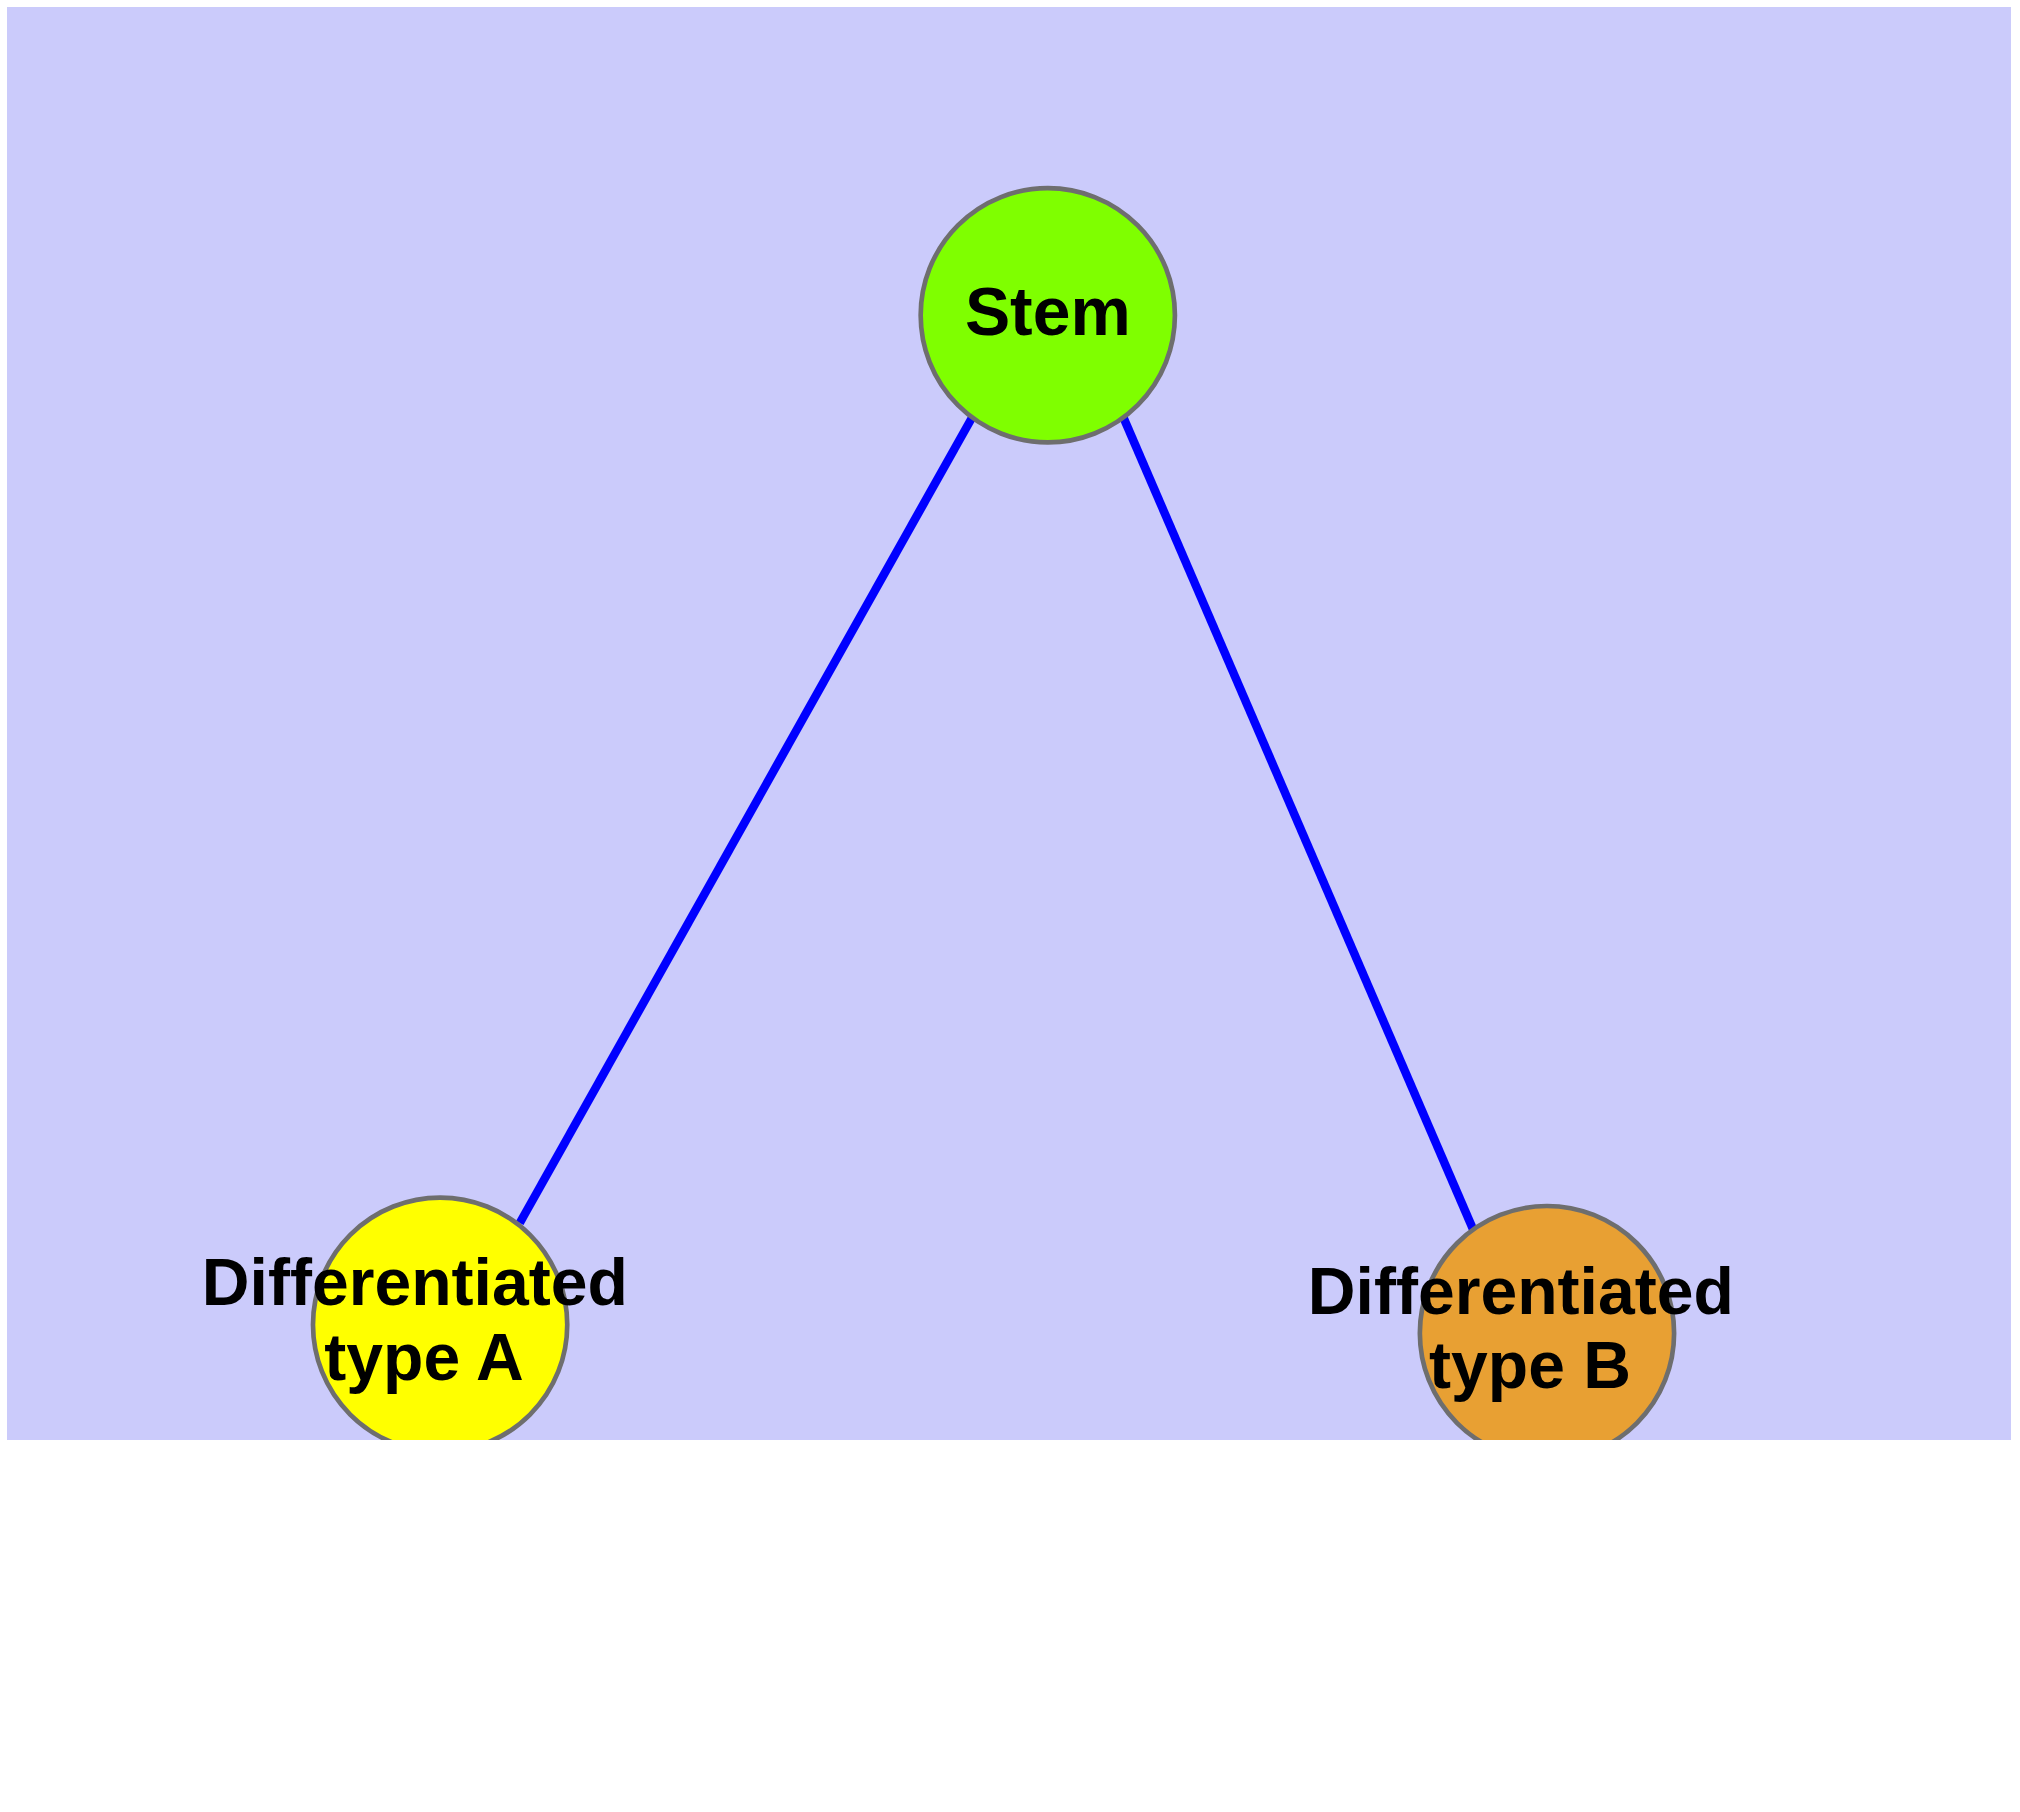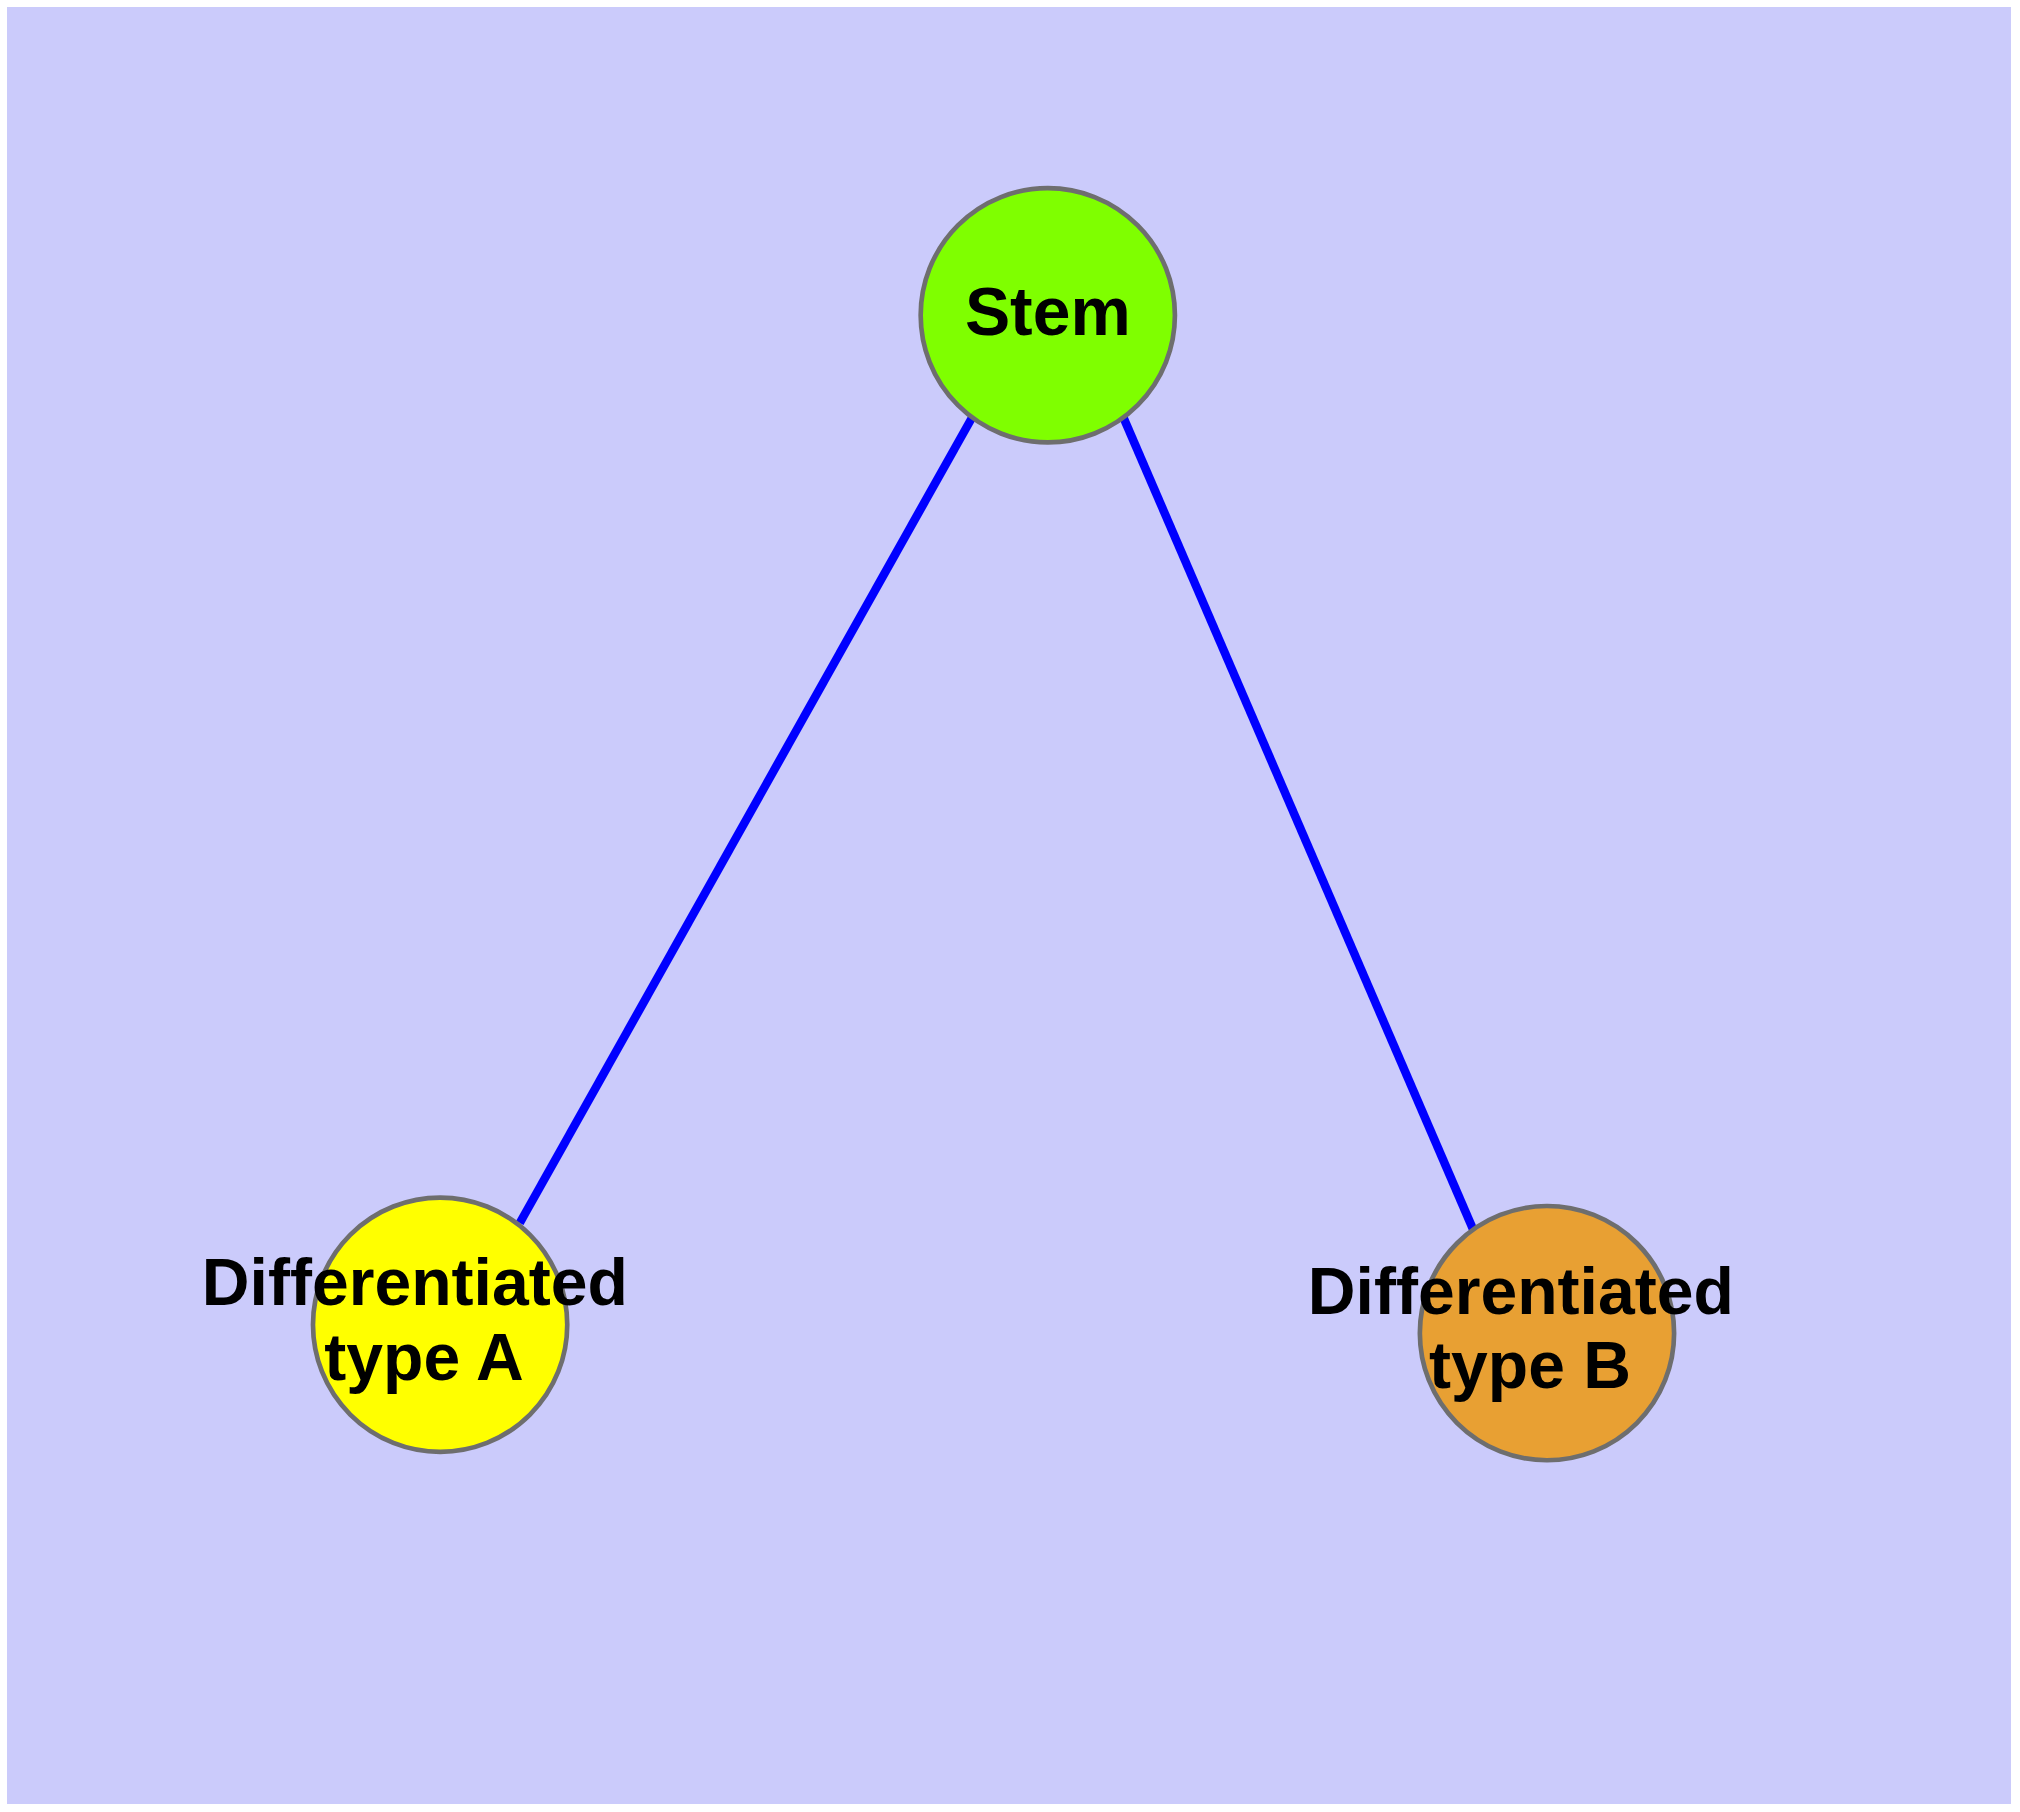--- a/index.html
+++ b/index.html
@@ -3,21 +3,21 @@
 <meta charset="utf-8">
 <style>
   html, body {
     margin: 0;
     padding: 0;
     background: #ffffff;
   }
   #canvas {
     position: relative;
     width: 2021px;
-    height: 1812px;
+    height: 1440px;
     background: #ffffff;
     overflow: hidden;
     font-family: "Liberation Sans", "DejaVu Sans", sans-serif;
   }
   #plot-panel {
     position: absolute;
     left: 6.8px;
     top: 6.8px;
     width: 2004px;
     height: 1797px;

